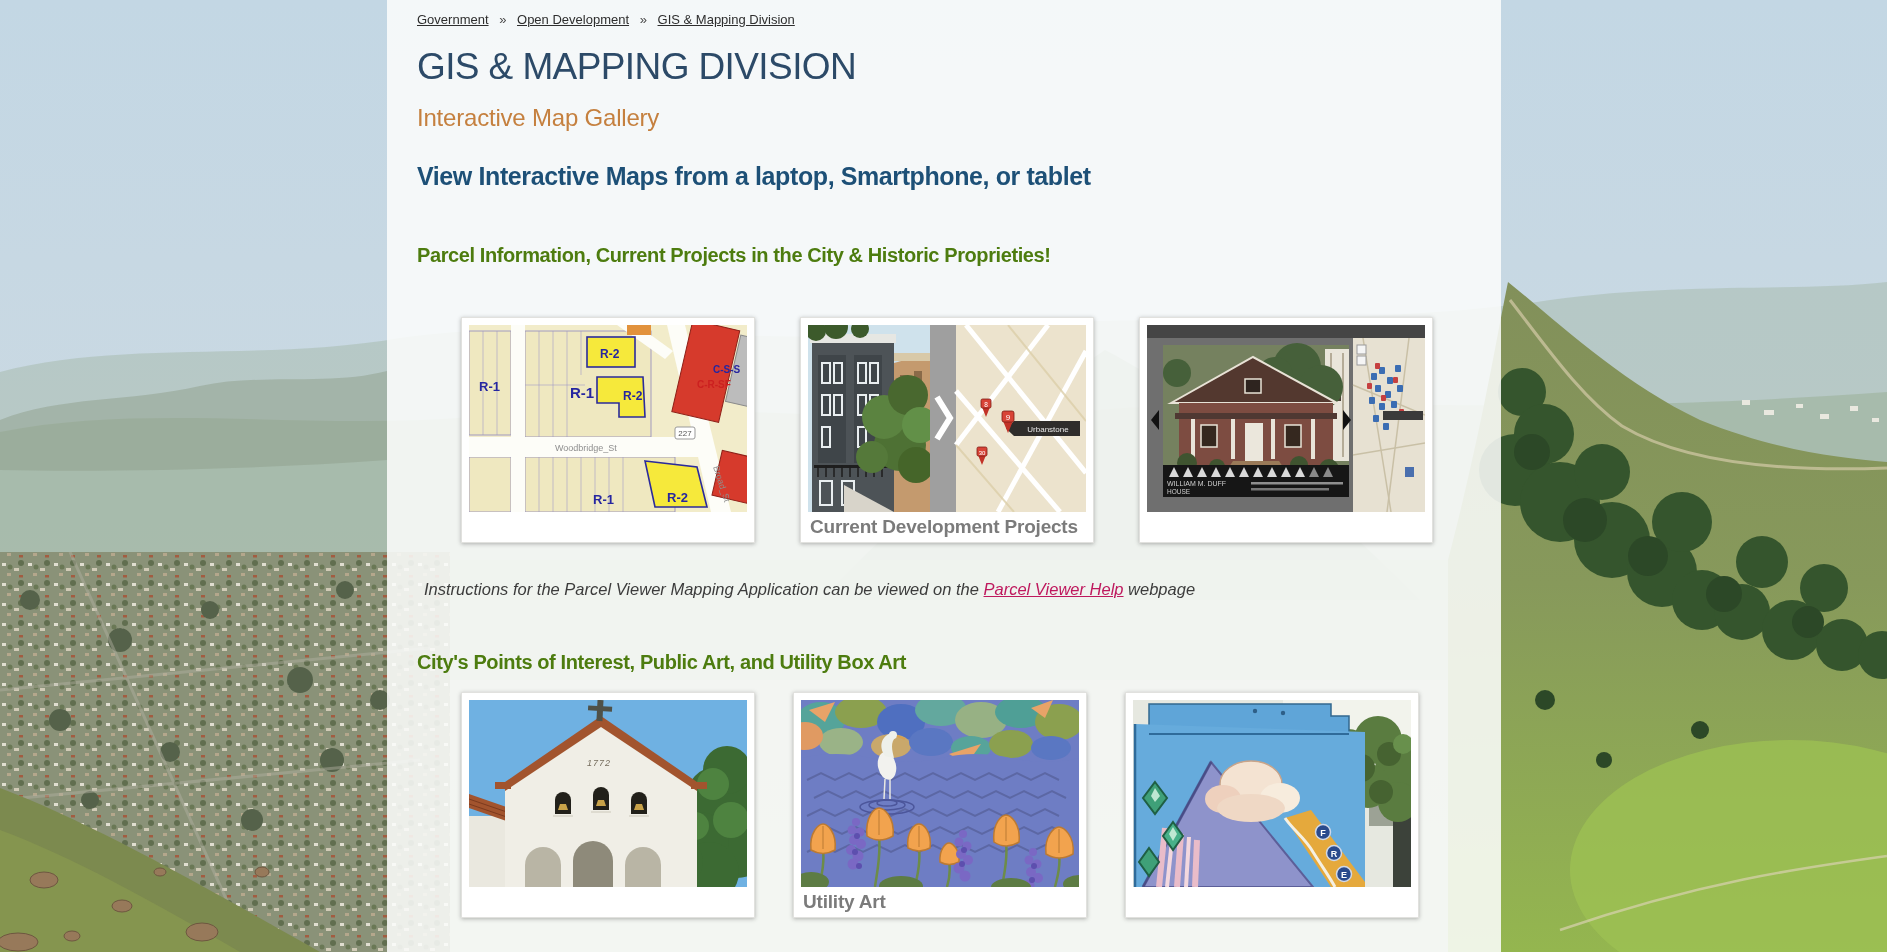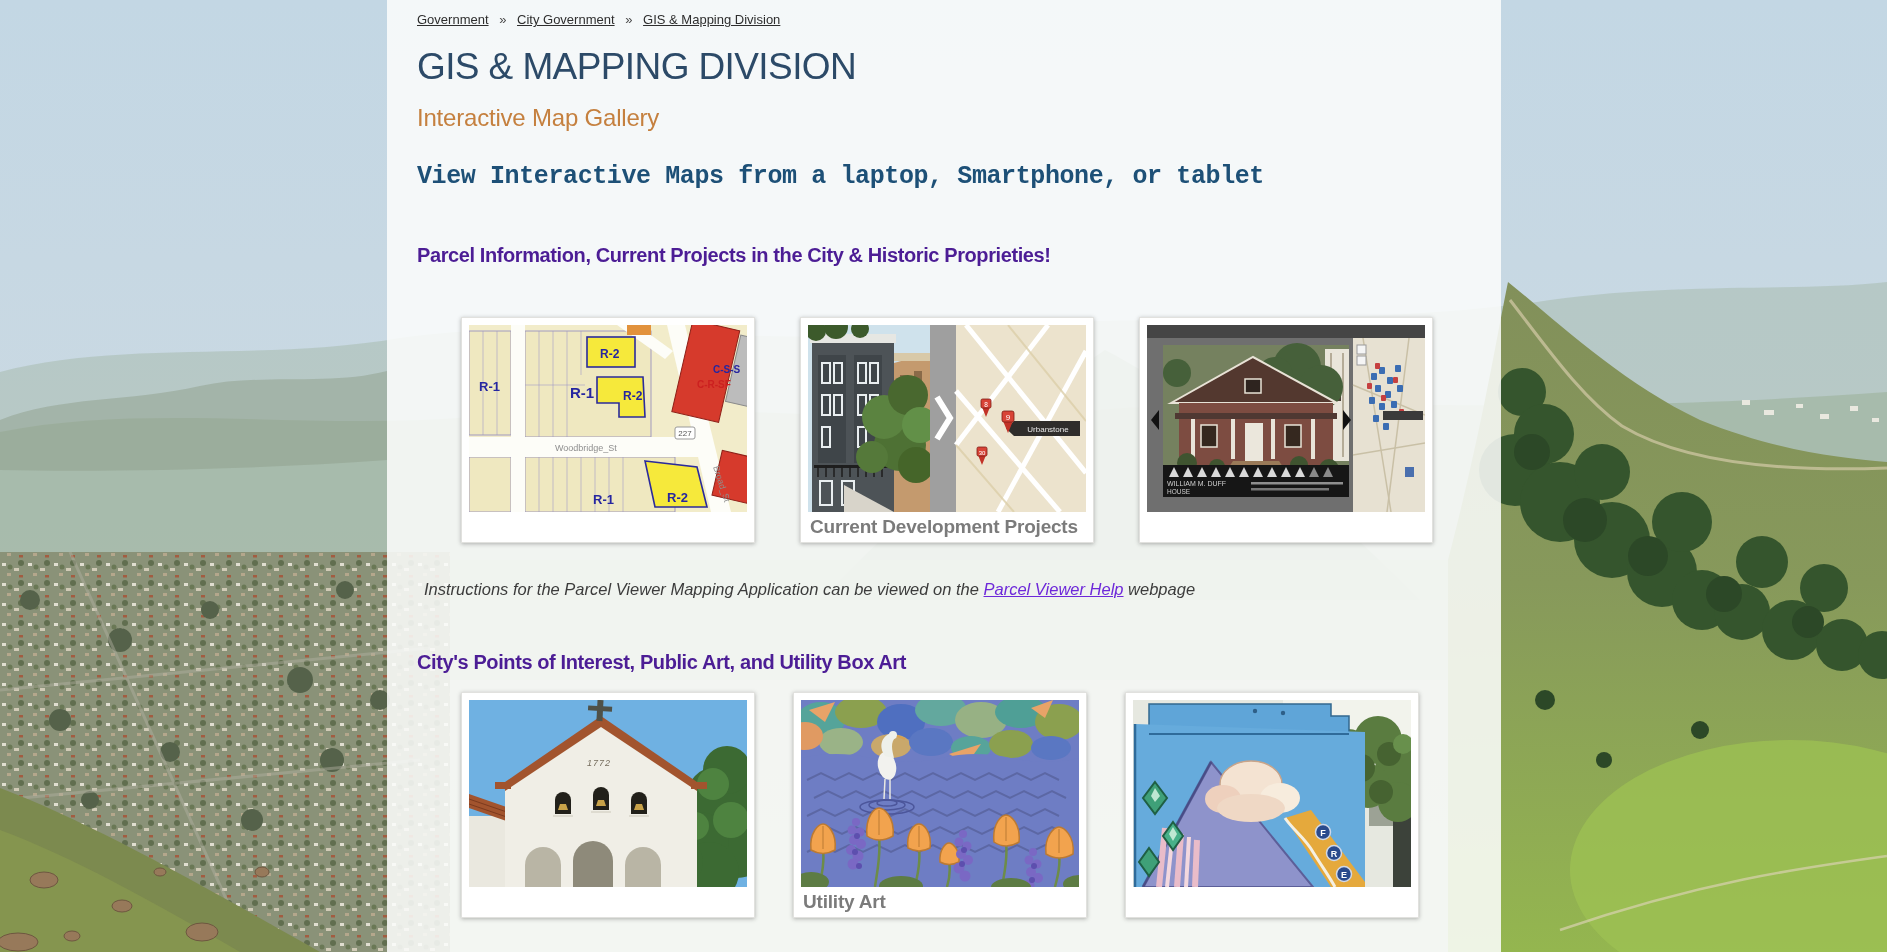--- a/index.html
+++ b/index.html
@@ -9,37 +9,37 @@
   .panel{position:absolute;left:387px;top:0;width:1114px;height:952px;
     background:rgba(252,253,252,0.87);}
   .breadcrumb{position:absolute;left:30px;top:12px;font-size:13px;color:#2e2e2e;}
   .breadcrumb a{color:#2e2e2e;text-decoration:underline;cursor:pointer;}
   .breadcrumb .sep{margin:0 7px;color:#4a4a4a;}
   h1.pgtitle{position:absolute;left:30px;top:46px;margin:0;font-size:37px;font-weight:normal;
     color:#2c4a68;letter-spacing:-0.6px;}
   h2.pgsub{position:absolute;left:30px;top:104px;margin:0;font-size:24px;font-weight:normal;
     color:#c5803f;letter-spacing:-0.2px;}
   h3.devices{position:absolute;left:30px;top:162px;margin:0;font-size:25px;font-weight:bold;
-    color:#1d5077;letter-spacing:-0.4px;font-family:Liberation Mono, monospace;}
+    color:#1d5077;letter-spacing:-0.4px;}
   .intro{position:absolute;left:30px;margin:0;font-size:20px;font-weight:bold;
-    color:#4c1d95;letter-spacing:-0.4px;text-align:center;}
+    color:#4d7c0f;letter-spacing:-0.4px;text-align:center;}
   #intro1{top:244px;} #intro2{top:651px;}
   .card-row{position:absolute;left:74px;display:flex;gap:45px;}
   #row1{top:317px;} #row2{top:692px;gap:38px;}
   .card{display:block;width:294px;background:#ffffff;border:1px solid #e1e1de;
     box-shadow:0 1px 4px rgba(50,50,50,.35);padding:7px 7px 0 7px;box-sizing:border-box;
     text-decoration:none;cursor:pointer;}
   .thumb{width:278px;height:187px;overflow:hidden;background:#dddddd;}
   .thumb svg{display:block;}
   .thumb text{font-family:"Liberation Sans","DejaVu Sans",sans-serif;}
   .caption{font-size:19px;font-weight:bold;color:#7b7b7b;line-height:29px;height:30px;
     padding-left:2px;letter-spacing:-0.2px;}
   .note{position:absolute;left:37px;top:580px;margin:0;font-size:16.5px;font-style:italic;
     color:#3c3c3c;}
-  .note a{color:#6d28d9;text-decoration:underline;cursor:pointer;margin-top:28px;}
+  .note a{color:#be185d;text-decoration:underline;cursor:pointer;margin-top:28px;}
 </style>
 </head>
 <body>
 
 <div class="viewport">
 
   <svg class="bg" width="1887" height="952" viewBox="0 0 1887 952" preserveAspectRatio="none">
     <defs>
       <linearGradient id="sky" x1="0" y1="0" x2="0" y2="1">
         <stop offset="0" stop-color="#c3d7e4"></stop>
@@ -141,21 +141,21 @@
     </g>
     <ellipse cx="1790" cy="870" rx="220" ry="130" fill="#9dc153" opacity="0.75"></ellipse>
     <path d="M1560,930 C1700,882 1800,868 1887,856" stroke="#d8d2b0" stroke-width="2.5" fill="none" opacity="0.7"></path>
   </svg>
 
   <div class="panel">
 
     <nav class="breadcrumb">
       <a>Government</a>
       <span class="sep">»</span>
-      <a>City Government</a>
+      <a>Open Development</a>
       <span class="sep">»</span>
       <a>GIS &amp; Mapping Division</a>
     </nav>
 
     <h1 class="pgtitle">GIS &amp; MAPPING DIVISION</h1>
     <h2 class="pgsub">Interactive Map Gallery</h2>
     <h3 class="devices">View Interactive Maps from a laptop, Smartphone, or tablet</h3>
 
     <p class="intro" id="intro1">Parcel Information, Current Projects in the City &amp; Historic Proprieties!</p>
 

